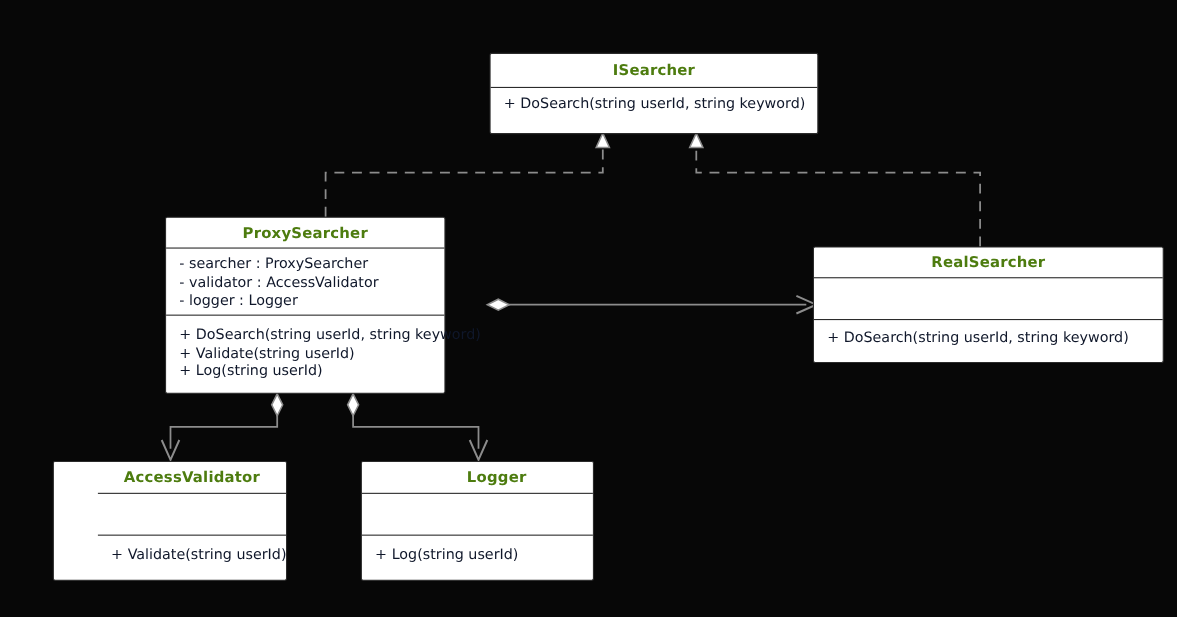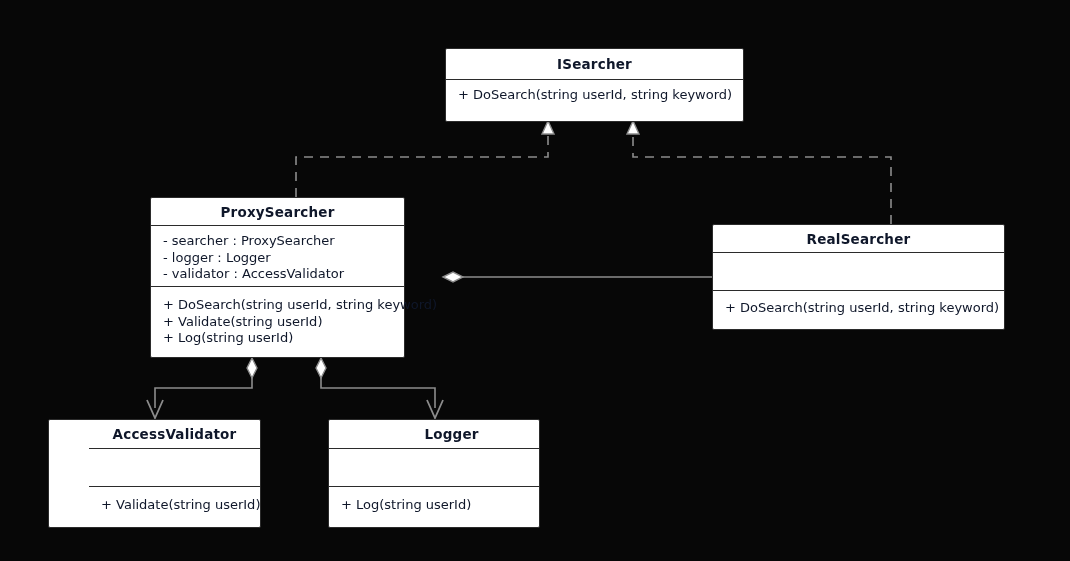--- a/index.html
+++ b/index.html
@@ -20,21 +20,21 @@
     box-sizing: border-box;
     background: #ffffff;
     border: 1.6px solid #2b2b2b;
     border-radius: 2px;
     z-index: 5;
   }
   .cls-title {
     text-align: center;
     font-weight: bold;
     font-size: 13.5px;
-    color: #0f172a;
+    color: #4d7c0f;
     letter-spacing: 0.2px;
     box-sizing: border-box;
     display: flex;
     align-items: center;
     justify-content: center;
   }
   .cls-sep {
     height: 0;
     border-top: 1.6px solid #2b2b2b;
   }
@@ -127,32 +127,32 @@
     <div class="cls-compartment">
       <div class="mem">+ DoSearch(string userId, string keyword)</div>
     </div>
   </div>
 
   <div class="uml-class" style="left:150px; top:197px; width:255px; height:161px;">
     <div class="cls-title" style="height:27px;">ProxySearcher</div>
     <div class="cls-sep"></div>
     <div class="cls-compartment" style="height:60px;">
       <div class="mem">- searcher : ProxySearcher</div>
+      <div class="mem">- validator : AccessValidator</div>
       <div class="mem">- logger : Logger</div>
-      <div class="mem">- validator : AccessValidator</div>
     </div>
     <div class="cls-sep"></div>
     <div class="cls-compartment" style="padding-top:10px;">
       <div class="mem">+ DoSearch(string userId, string keyword)</div>
       <div class="mem">+ Validate(string userId)</div>
       <div class="mem">+ Log(string userId)</div>
     </div>
   </div>
 
-  <div class="uml-class" style="left:712px; top:224px; width:293px; height:106px;">
+  <div class="uml-class" style="left:739px; top:224px; width:319px; height:106px;">
     <div class="cls-title" style="height:27px;">RealSearcher</div>
     <div class="cls-sep"></div>
     <div class="cls-compartment empty" style="height:37px;"></div>
     <div class="cls-sep"></div>
     <div class="cls-compartment" style="padding-top:9px;">
       <div class="mem">+ DoSearch(string userId, string keyword)</div>
     </div>
   </div>
 
   <div class="uml-class" style="left:48px; top:419px; width:213px; height:109px;padding-left:40px;">

